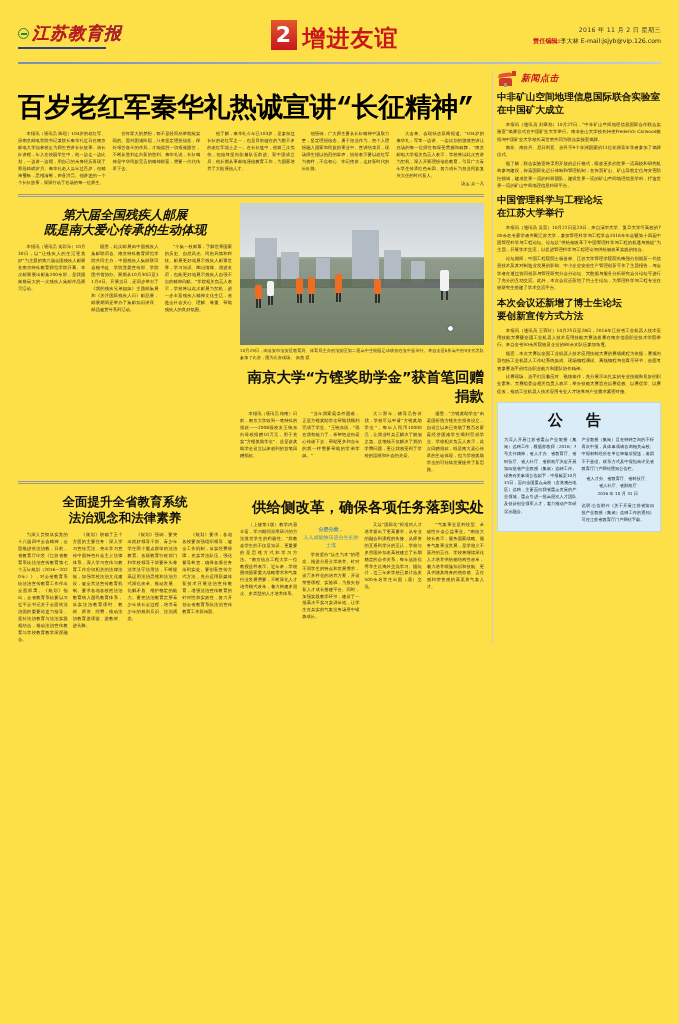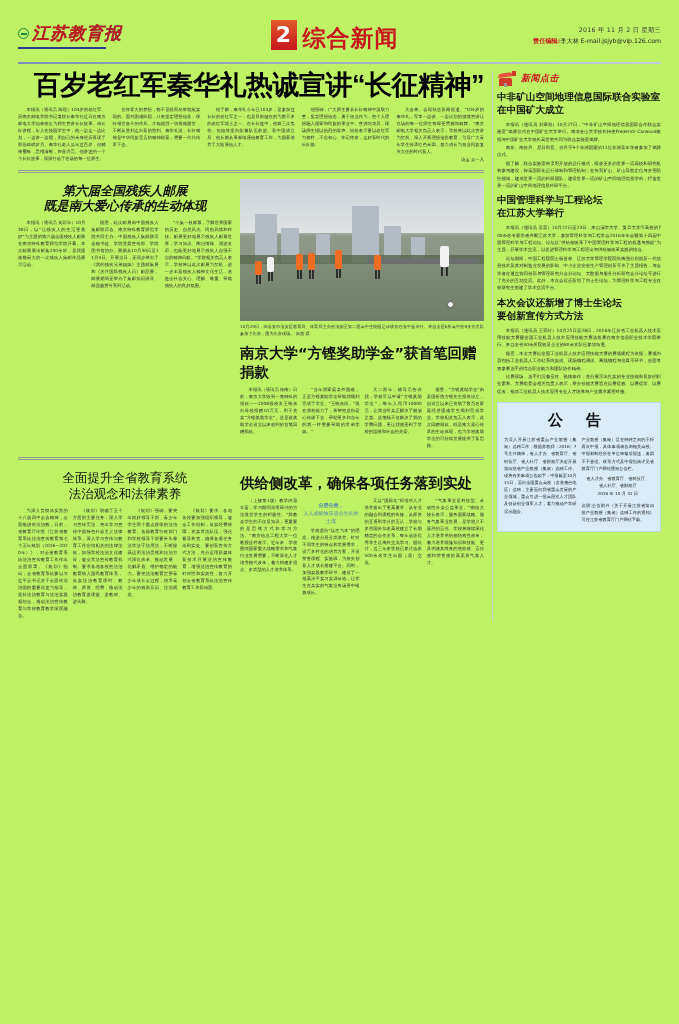--- a/index.html
+++ b/index.html
@@ -3,21 +3,21 @@
 <meta charset="utf-8">
 <style>
   * { box-sizing: border-box; margin:0; padding:0; }
   body {
     width: 679px; height: 1024px;
     background: #ffffff;
     font-family: "DejaVu Sans", "Liberation Sans", sans-serif;
     color: #1a1a1a;
     overflow: hidden;
   }
-  .page { width:679px; height:1024px; position:relative; padding: 0 18px; background:#bef264; }
+  .page { width:679px; height:1024px; position:relative; padding: 0 18px; background:#fde047; }
 
   
   .masthead { height: 58px; display:flex; align-items:center; justify-content:space-between; padding-top:12px; }
   .logo-wrap { display:flex; align-items:center; gap:3px; width:180px; }
   .logo-mark { width:11px; height:11px; border-radius:50%; border:1.6px solid #1a8a3c; position:relative; flex:0 0 auto; }
   .logo-mark:after { content:""; position:absolute; left:2px; top:4px; width:6px; height:2px; background:#1a8a3c; }
   .logo-text {
     font-family:"DejaVu Serif","Liberation Serif",serif;
     font-size:17px; font-weight:bold; letter-spacing:1px;
     background: linear-gradient(90deg,#c8161d 0%, #c8161d 52%, #2b3f8f 100%);
@@ -41,23 +41,23 @@
 
   .rule { height:2px; background:linear-gradient(90deg,#7a8fb8,#c3ccdd); margin-top:4px; }
 
   
   .body-grid { display:flex; gap:8px; margin-top:7px; }
   .col-main { width:466px; }
   .col-side { width:177px; border-left:1px solid #ccc; padding-left:4px; }
 
   
   .lead-head {
-    font-size:27px; font-weight:bold; text-align:right; letter-spacing:-0.5px;
-    line-height:1.08; margin:0 0 7px 0; color:#000;
-    font-family:Liberation Sans, sans-serif;
+    font-size:27px; font-weight:bold; text-align:left; letter-spacing:-0.5px;
+    line-height:1.08; margin:24px 0 7px 0; color:#000;
+    font-family:Liberation Mono, monospace;
   }
   .lead-cols { display:flex; gap:7px; }
   .lead-cols .c { flex:1; }
 
   
   .txt { font-size:4.3px; line-height:1.62; text-align:justify; color:#2a2a2a; word-break:break-all; }
   .txt p { margin-bottom:1px; text-indent:2em; }
   .byline { font-size:4.3px; text-align:right; color:#333; margin-top:1px; }
 
   
@@ -81,27 +81,27 @@
   .crowd { position:absolute; bottom:38%; height:9px; background:#6d6f72; opacity:.8; }
   .pl { position:absolute; width:7px; border-radius:2px; }
   .pl.o { background:#ef6d23; }
   .pl.w { background:#f2f2f2; }
   .pl .leg { position:absolute; top:100%; left:1px; width:2px; height:9px; background:#2e2e2e; }
   .pl .leg2 { position:absolute; top:100%; right:1px; width:2px; height:9px; background:#2e2e2e; }
   .ball { position:absolute; width:7px; height:7px; border-radius:50%; background:#fff; border:1px solid #555; }
 
   .caption { font-size:4.2px; line-height:1.6; color:#333; margin-top:3px; text-align:justify; word-break:break-all; }
 
-  .hl-3 { font-size:14.5px; text-align:left; font-weight:bold; margin:7px 0 5px; color:#111; }
+  .hl-3 { font-size:14.5px; text-align:right; font-weight:bold; margin:7px 0 5px; color:#111; }
 
   
   .bottom { display:flex; gap:8px; margin-top:7px; }
   .bot-left { width:214px; }
   .bot-right { width:244px; }
-  .hl-4 { font-size:12.5px; text-align:center; font-weight:normal; line-height:1.3; margin:3px 0 6px; }
+  .hl-4 { font-size:12.5px; text-align:center; font-weight:bold; line-height:1.3; margin:3px 0 6px; }
   .four-cols { display:flex; gap:5px; }
   .four-cols .c { flex:1; }
 
   .pullquote { text-align:center; color:#4a7fb5; font-size:5px; line-height:1.6; margin:3px 0; }
   .pullquote .t1 { font-weight:bold; }
 
   
   .side-flag { display:flex; align-items:center; gap:4px; margin-bottom:5px; }
   .mailbox { width:20px; height:15px; position:relative; }
   .mailbox .box { position:absolute; left:2px; bottom:0; width:13px; height:8px; background:#d23b2a; border-radius:2px 2px 0 0; }
@@ -132,21 +132,21 @@
     <div>
       <div class="logo-wrap">
         <span class="logo-mark"></span>
         <span class="logo-text">江苏教育报</span>
       </div>
       <div class="logo-underline"></div>
     </div>
 
     <div class="pagebadge">
       <span class="pagenum">2</span>
-      <span class="sectionname">综合新闻</span>
+      <span class="sectionname">增进友谊</span>
     </div>
 
     <div class="meta">
       <div class="m1">2016 年 11 月 2 日   星期三</div>
       <div>
         <span class="m2">责任编辑:</span><span class="m2b">李大林</span>
         <span class="m2b">E-mail:jsjyb@vip.126.com</span>
       </div>
     </div>
   </div>

